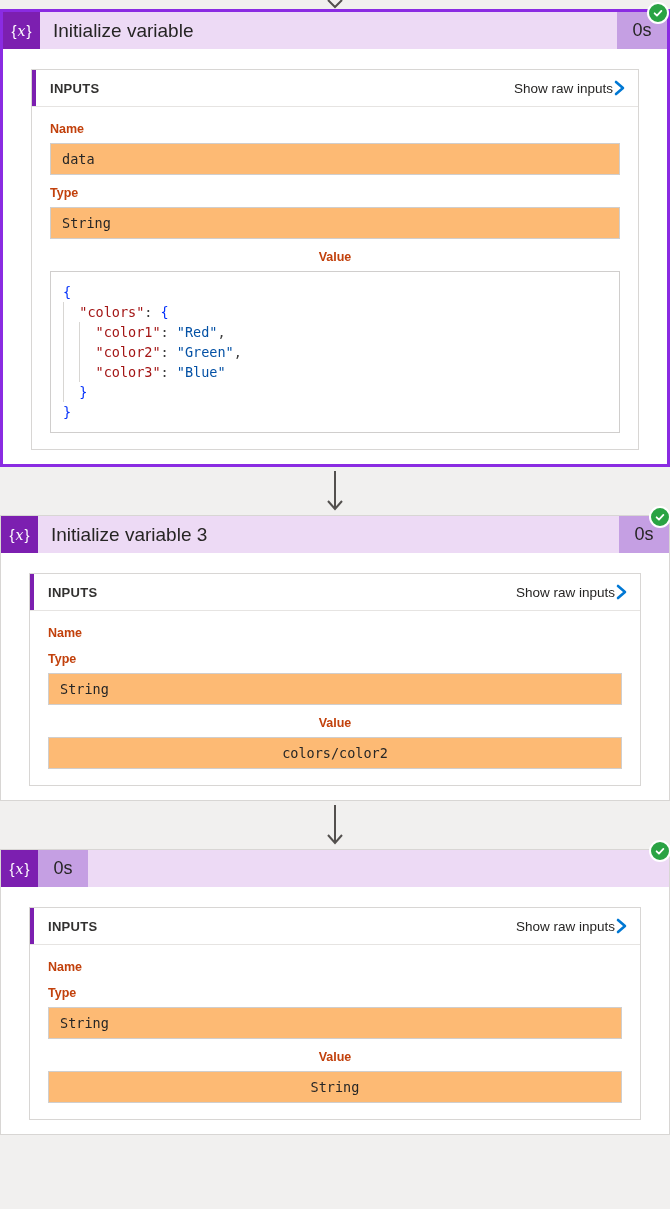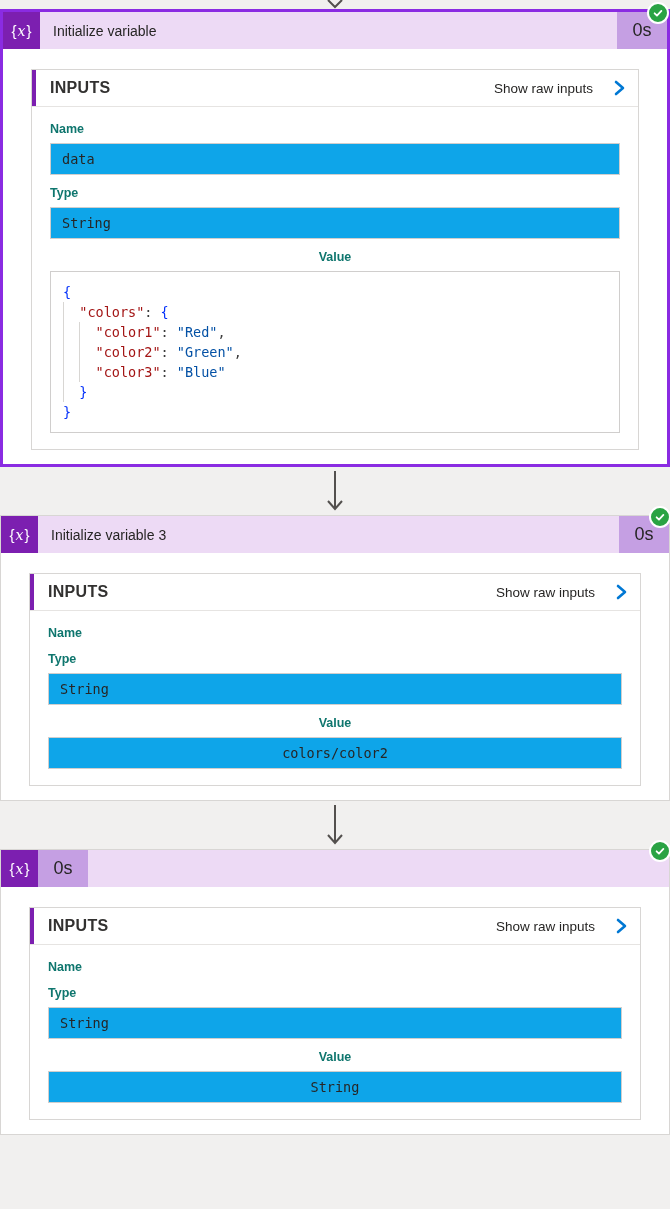--- a/index.html
+++ b/index.html
@@ -11,34 +11,34 @@
   html,body{width:670px;height:1209px;overflow:hidden;}
   body{background:var(--c-bg);font-family:"Liberation Sans",sans-serif;color:var(--c-text);}
   .flow{width:670px;display:flex;flex-direction:column;align-items:stretch;}
   .top-tip{height:9px;display:flex;justify-content:center;}
   .connector{height:48px;display:flex;justify-content:center;align-items:center;}
   .card{background:#fff;border:1px solid var(--c-border);position:relative;}
   .card.selected{border:3px solid var(--c-selected);}
   .card-header{height:37px;background:var(--c-headerbg);display:flex;align-items:stretch;cursor:pointer;}
   .icon-box{width:37px;flex:0 0 37px;background:var(--c-accent);color:#fff;display:flex;align-items:center;justify-content:center;font-size:15px;}
   .icon-box .ix{font-family:"DejaVu Serif",serif;font-style:italic;padding:0 1px;font-size:14px;}
-  .card-title{flex:1;display:flex;align-items:center;padding-left:13px;font-size:14px;color:#262524;}
+  .card-title{flex:1;display:flex;align-items:center;padding-left:13px;font-size:19px;color:#262524;}
   .duration{width:50px;flex:0 0 50px;background:var(--c-durationbg);display:flex;align-items:center;justify-content:center;font-size:18px;color:#262524;}
   .check-badge{position:absolute;top:-10px;right:-2px;width:22px;height:22px;border-radius:50%;background:var(--c-success);border:2px solid #fff;display:flex;align-items:center;justify-content:center;z-index:5;}
   .card-body{padding:20px 28px 14px 28px;background:#fff;}
   .inputs-panel{border:1px solid var(--c-border);background:#fff;}
   .panel-header{height:37px;display:flex;align-items:stretch;border-bottom:1px solid #e6e4e2;}
   .accent{width:4px;flex:0 0 4px;background:var(--c-accent);}
-  .panel-title{display:flex;align-items:center;padding-left:14px;font-size:16px;font-weight:bold;letter-spacing:.3px;color:#323130;flex:1;}
-  .raw-link{display:flex;align-items:center;gap:21px;padding-right:13px;font-size:13.5px;color:#262524;cursor:pointer;}
+  .panel-title{display:flex;align-items:center;padding-left:14px;font-size:13px;font-weight:bold;letter-spacing:.3px;color:#323130;flex:1;}
+  .raw-link{display:flex;align-items:center;gap:1px;padding-right:13px;font-size:13.5px;color:#262524;cursor:pointer;}
   .panel-content{padding:14px 18px 16px 18px;}
   .field{margin-bottom:10px;}
   .field:last-child{margin-bottom:0;text-align:center;}
-  .field-label{font-size:12.5px;font-weight:bold;color:#0f766e;line-height:16px;margin-bottom:6px;}
-  .field-input{border:1px solid var(--c-inputborder);background:#0ea5e9;min-height:32px;padding:6px 11px;font-family:"DejaVu Sans Mono",monospace;font-size:13.5px;line-height:18px;color:#262626;}
+  .field-label{font-size:12.5px;font-weight:bold;color:#c2410c;line-height:16px;margin-bottom:6px;}
+  .field-input{border:1px solid var(--c-inputborder);background:#fdba74;min-height:32px;padding:6px 11px;font-family:"DejaVu Sans Mono",monospace;font-size:13.5px;line-height:18px;color:#262626;}
   .code-box{border:1px solid var(--c-inputborder);background:#fff;padding:10px 12px;font-family:"DejaVu Sans Mono",monospace;font-size:13.5px;color:#262626;}
   .code-line{display:flex;line-height:20px;}
   .guide{width:2ch;flex:0 0 auto;border-left:1px solid #d8d6d3;}
   .tok{white-space:pre;}
   .tok.k{color:var(--c-key);}
   .tok.s{color:var(--c-str);}
   .tok.b{color:var(--c-brace);}
   .tok.p{color:#3b3b3b;}
   svg{display:block;}
 </style>

